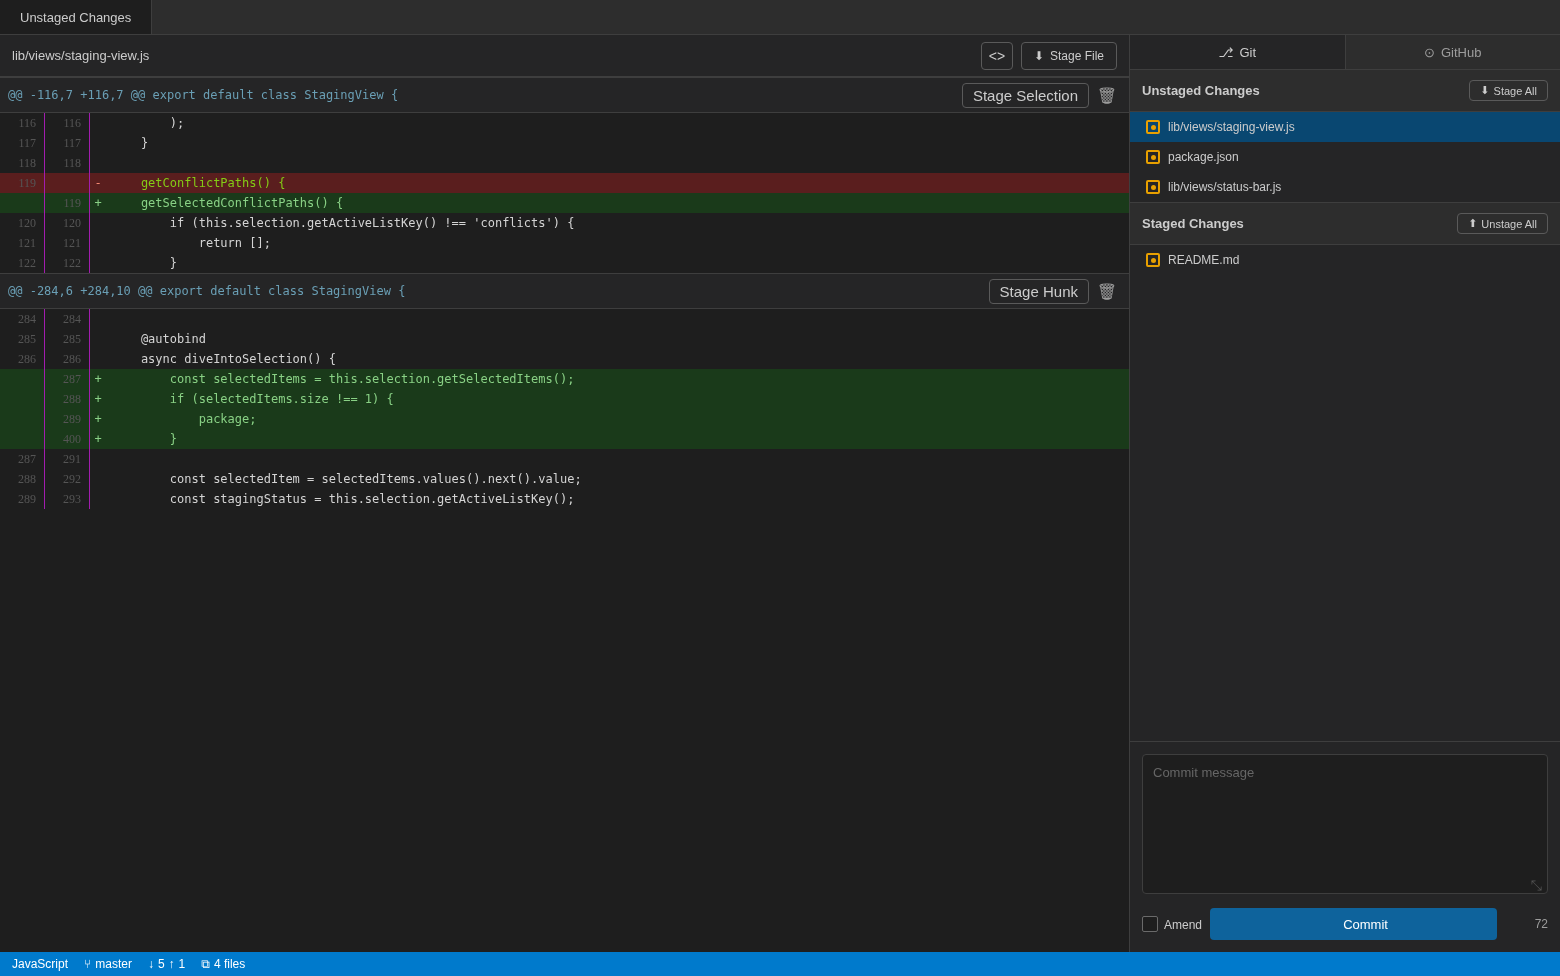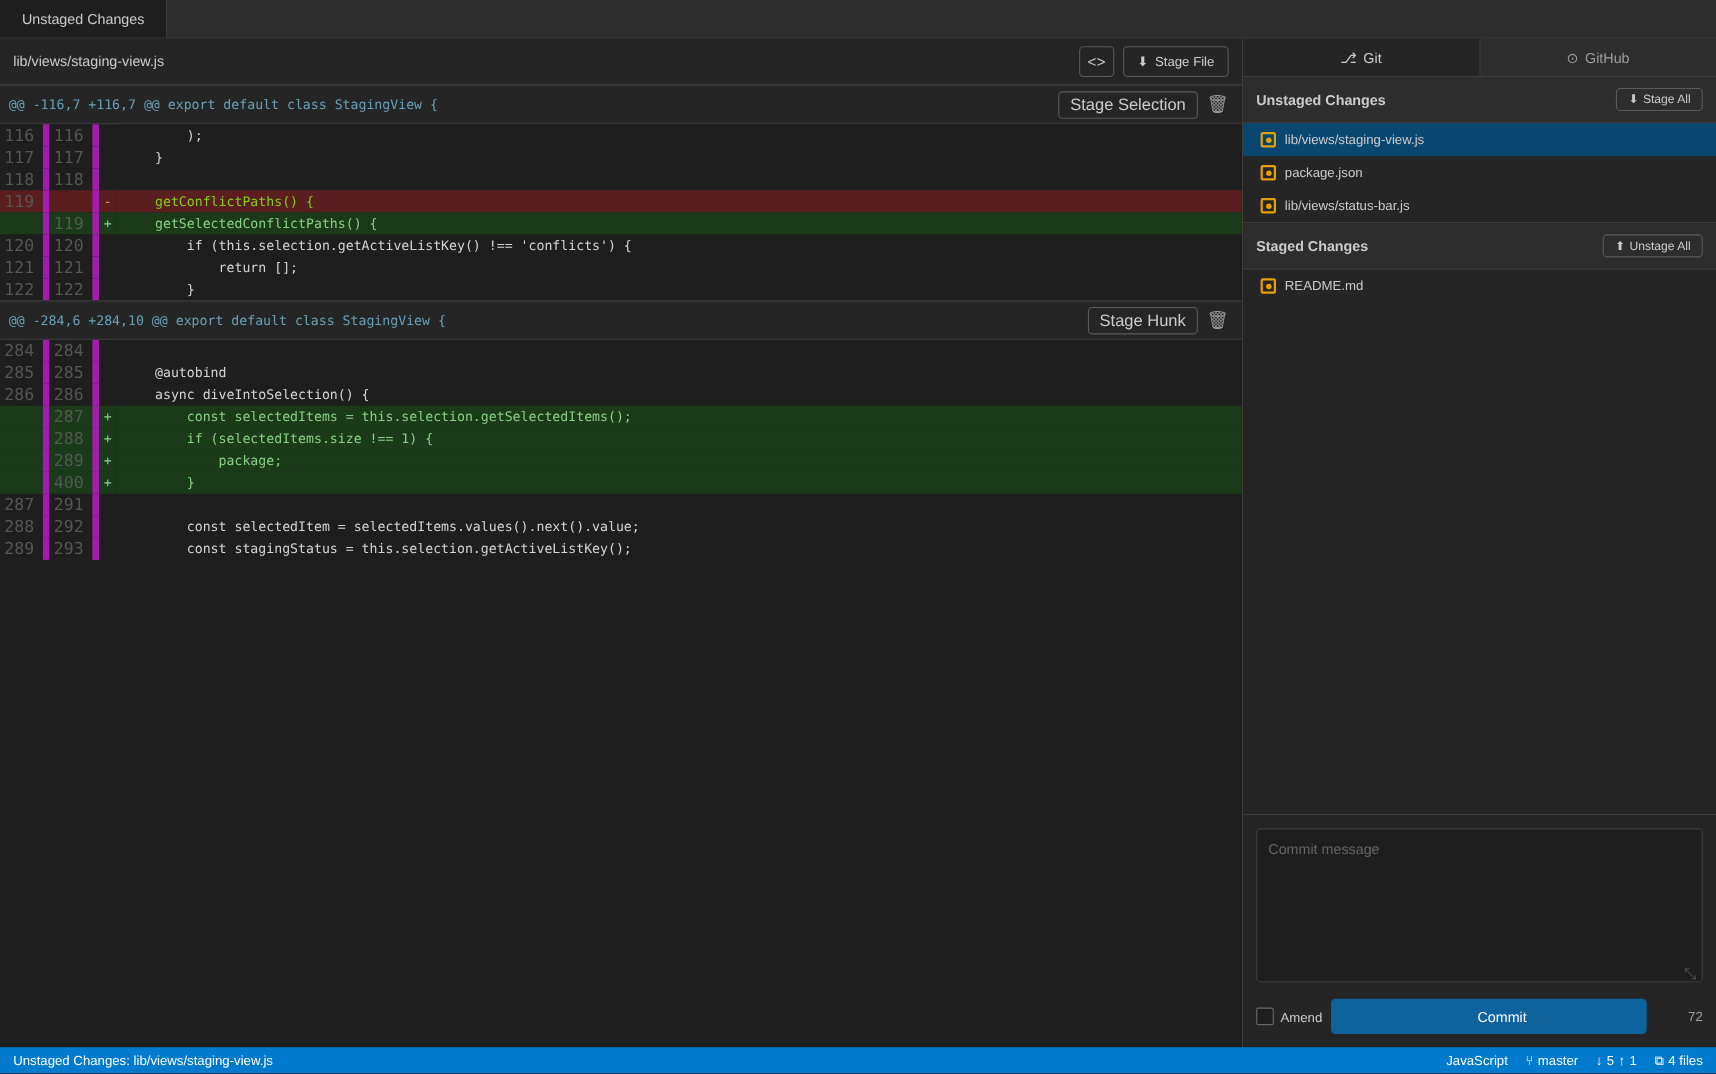--- a/index.html
+++ b/index.html
@@ -158,26 +158,27 @@
     .diff-line {
       display: table-row;
       height: 20px;
     }
     .line-num {
       display: table-cell;
       width: 45px;
       text-align: right;
       padding-right: 8px;
       color: #555;
-      font-size: 15px;
+      font-size: 12px;
       vertical-align: middle;
       user-select: none;
-      border-right: 6px solid #a21caf;
+      border-right: 1px solid #a21caf;
       background: #1e1e1e;
       white-space: nowrap;
+      font-family: Liberation Serif, serif;
     }
     .line-num.old { background: #1e1e1e; }
     .line-num.new { background: #1e1e1e; }
     .line-content {
       display: table-cell;
       padding-left: 6px;
       vertical-align: middle;
       white-space: pre;
       color: #d4d4d4;
       background: #1e1e1e;
@@ -656,21 +657,20 @@
         </label>
         <button class="commit-btn">Commit</button>
         <span class="commit-count">72</span>
       </div>
     </div>
 
   </div>
 </div>
 
 <div class="status-bar">
-  <span class="status-left">Unstaged Changes: lib/views/staging-view.js</span>
   <div class="status-right">
     <span class="status-item">JavaScript</span>
     <span class="status-item">
       <span>⑂</span>
       <span>master</span>
     </span>
     <span class="status-item">
       <span>↓</span>
       <span>5</span>
       <span>↑</span>

